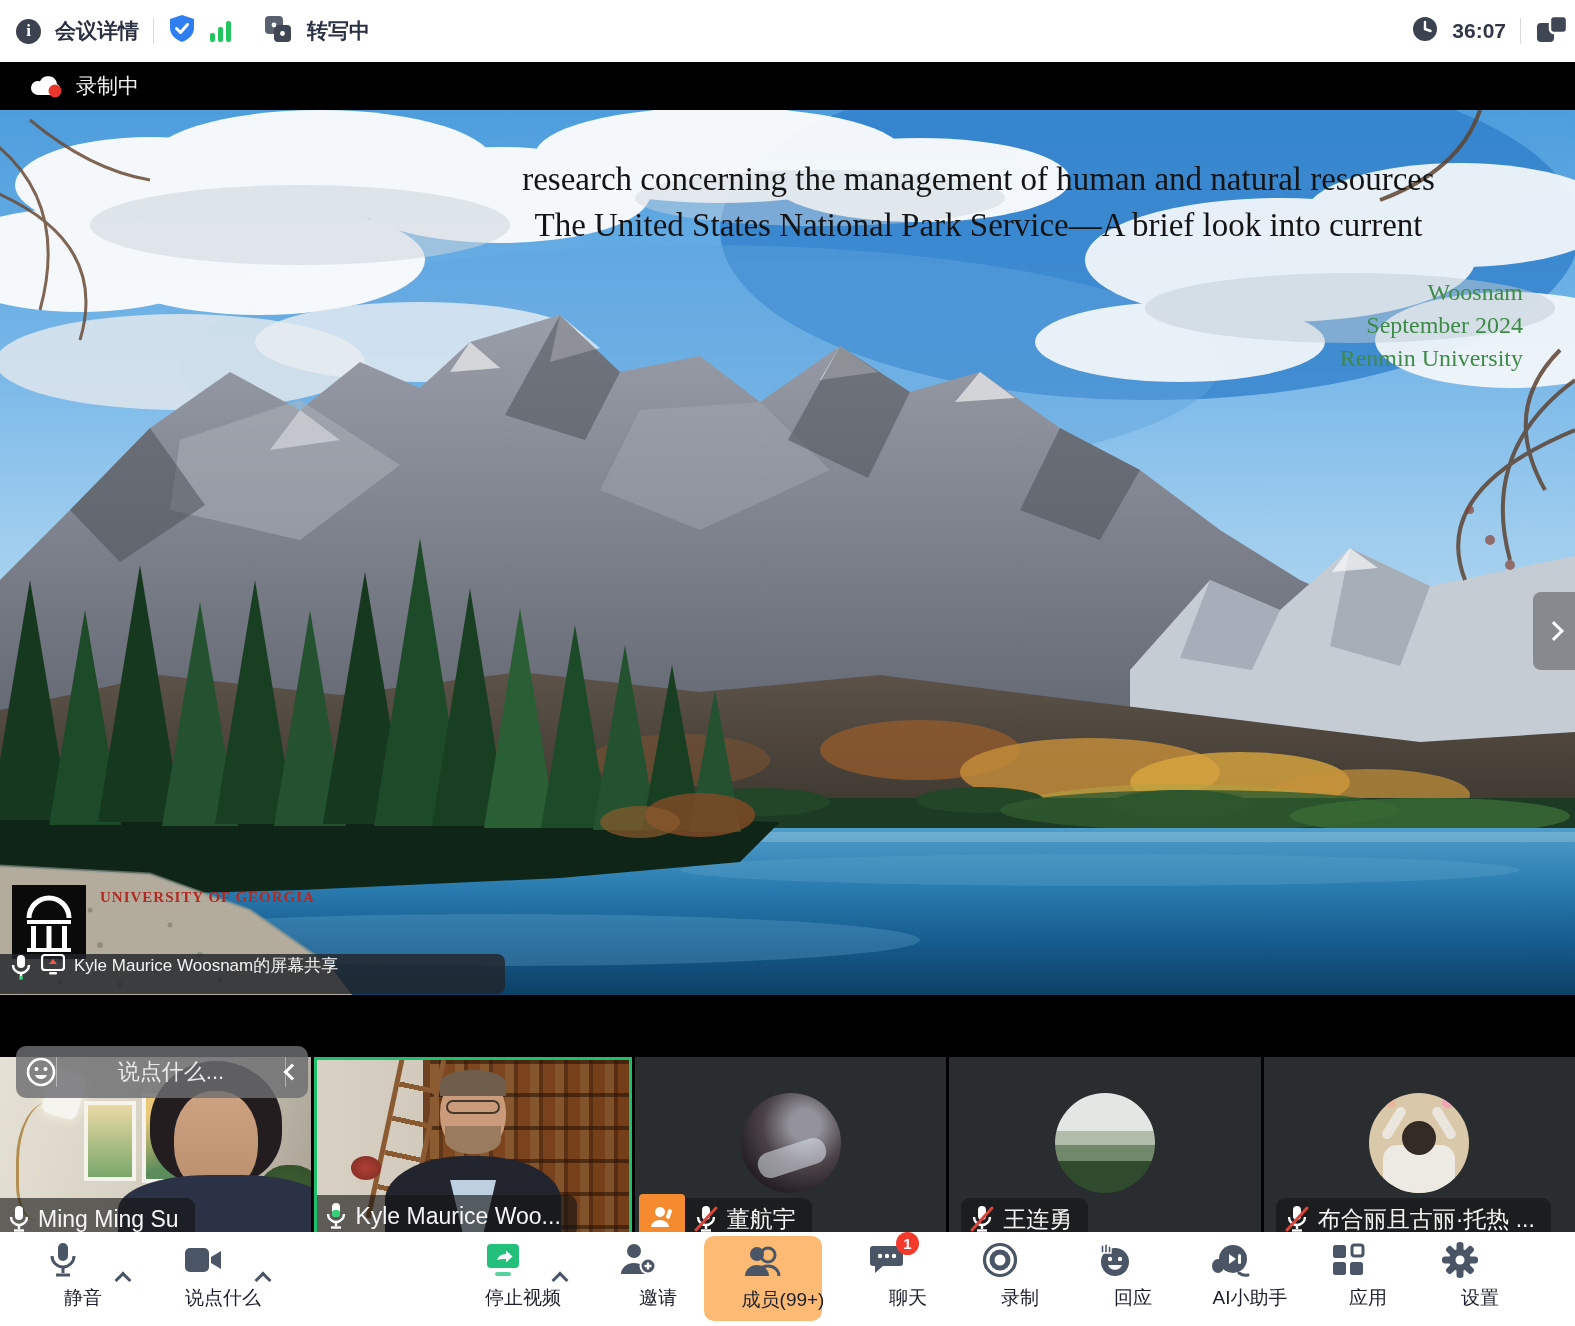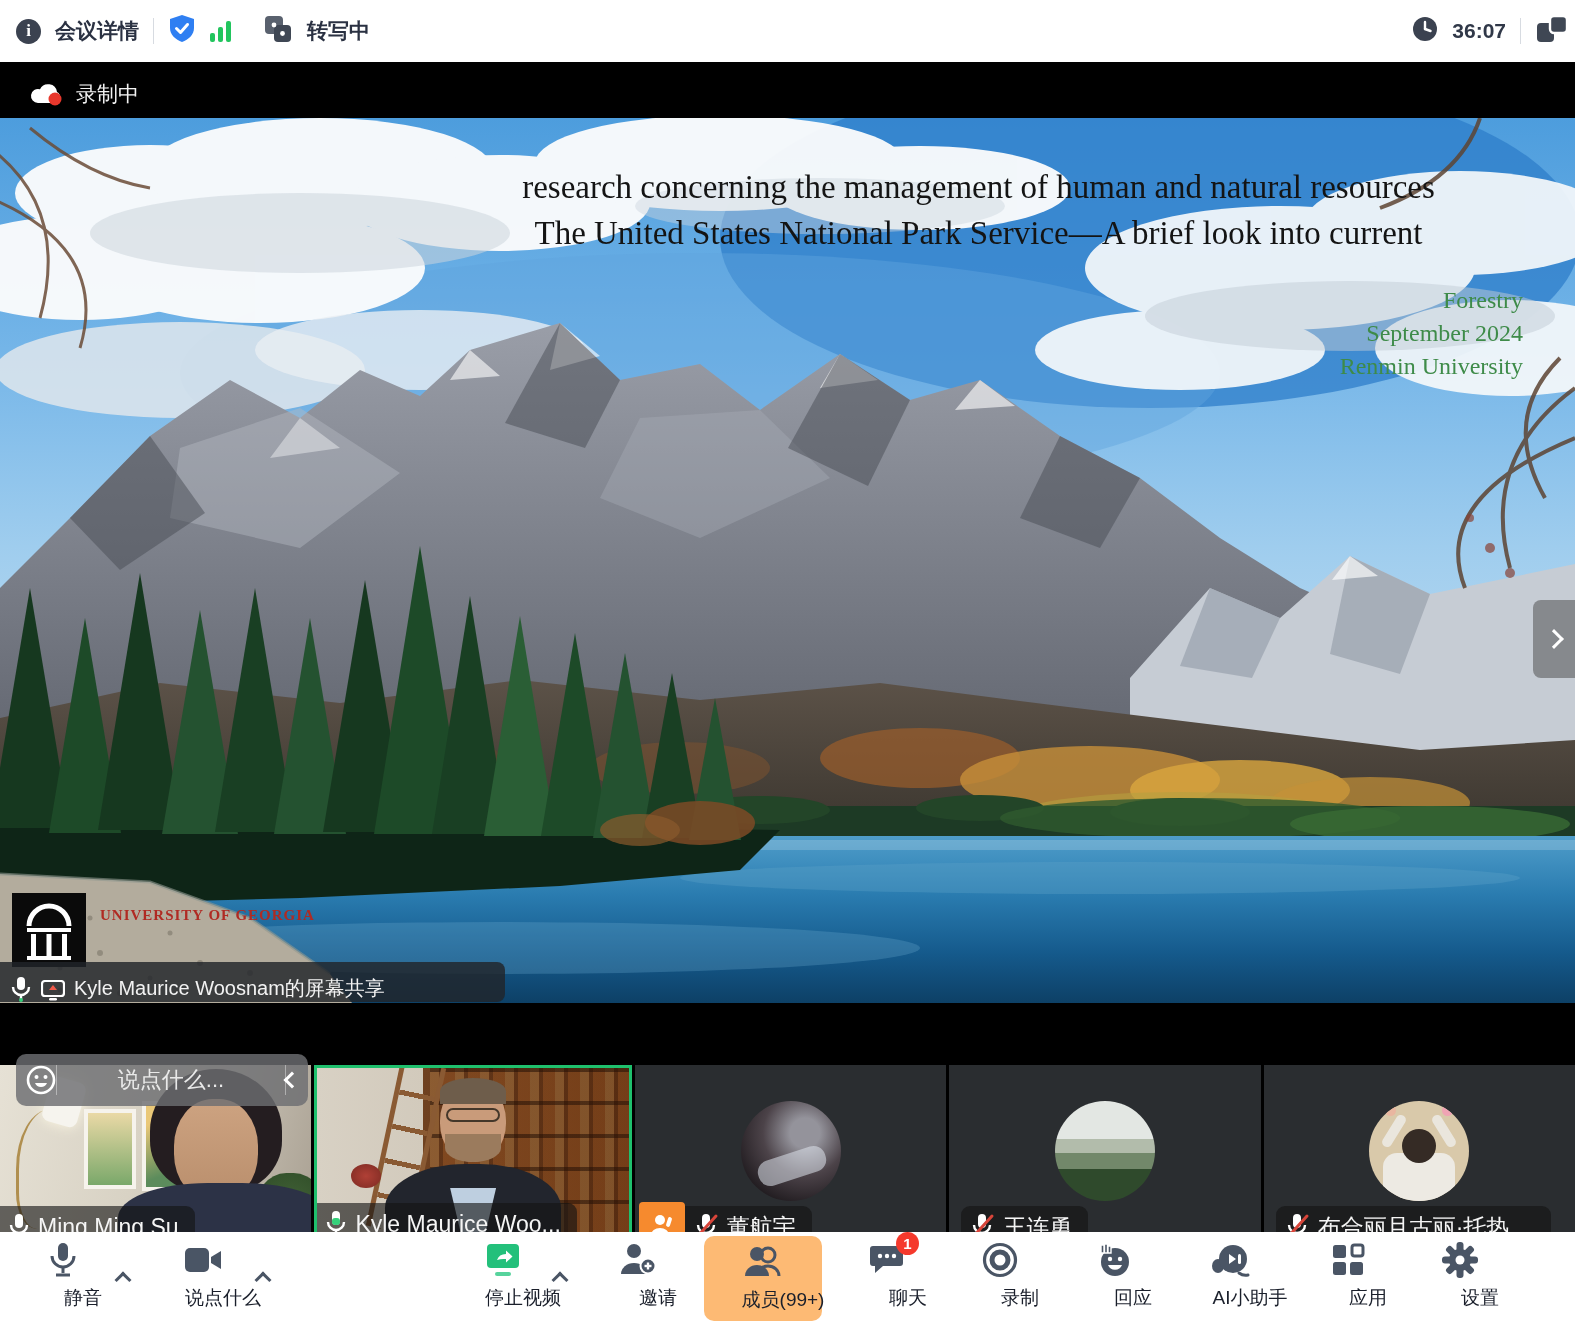--- a/index.html
+++ b/index.html
@@ -16,43 +16,43 @@
   .vdiv { width:1px; height:26px; background:#d7dbe1; }
   .info-circle { width:25px; height:25px; border-radius:50%; background:#3b4250; color:#fff;
                  font-family:"Liberation Serif",serif; font-weight:bold; font-size:17px;
                  display:flex; align-items:center; justify-content:center; }
   .sigbars { display:flex; align-items:flex-end; gap:3px; height:22px; }
   .sigbars i { display:block; width:5px; border-radius:2px; background:#22c55e; }
   .sigbars i:nth-child(1){height:9px} .sigbars i:nth-child(2){height:15px} .sigbars i:nth-child(3){height:21px}
   .timer { font-size:21px; font-weight:600; color:#303848; }
 
   
-  .stage { position:absolute; top:52px; left:0; width:100%; height:880px; background:#000; }
+  .stage { position:absolute; top:44px; left:0; width:100%; height:880px; background:#000; }
   .recording { position:absolute; top:28px; left:28px; display:flex; align-items:center; gap:12px; z-index:5; }
   .recording span { color:#f2f2f2; font-size:21px; }
 
   
   .share { position:absolute; top:66px; left:0; width:1575px; height:885px; overflow:hidden; }
   .share svg.landscape { position:absolute; top:0; left:0; }
   .slide-title { position:absolute; top:46px; left:420px; right:38px; text-align:center;
                  font-family:"Liberation Serif", serif; font-size:33px; line-height:46px;
                  color:#141414; z-index:2; }
   .slide-credits { position:absolute; top:166px; right:52px; text-align:right;
                    font-family:"Liberation Serif", serif; font-size:24px; line-height:33px;
                    color:#3e8b49; z-index:2; }
   .warnell { position:absolute; left:12px; top:775px; display:flex; gap:14px; z-index:2; }
   .warnell-box { width:74px; height:74px; background:#0a0a0a; display:flex; align-items:center; justify-content:center; }
   .warnell-text { font-family:"Liberation Serif", serif; font-weight:bold; font-size:25px;
                   line-height:30px; color:#101010; padding-top:4px; }
   .warnell-sub { font-family:"Liberation Serif", serif; font-weight:bold; font-size:15px;
-                 letter-spacing:1px; color:#b02a23; margin-top:14px; }
+                 letter-spacing:1px; color:#b02a23; margin-top:4px; }
   .share-banner { position:absolute; left:0; top:844px; width:505px; height:40px;
                   background:rgba(33,37,41,.82); border-radius:0 8px 8px 0;
-                  display:flex; align-items:flex-end; gap:9px; padding-left:10px;
-                  color:#f2f2f2; font-size:20px; z-index:3; white-space:nowrap; }
+                  display:flex; align-items:flex-start; gap:9px; padding-left:10px;
+                  color:#f2f2f2; font-size:17px; z-index:3; white-space:nowrap; }
   .stage-next { position:absolute; right:0; top:548px; width:42px; height:78px;
                 background:rgba(70,70,70,.5); border-radius:8px 0 0 8px; z-index:6;
                 display:flex; align-items:center; justify-content:center; cursor:pointer; }
   .chev { display:block; width:14px; height:14px; border-top:3px solid #fff; border-right:3px solid #fff; }
   .chev.right { transform:rotate(45deg); }
   .chev.left  { transform:rotate(-135deg); width:12px; height:12px; }
 
   
   .chatbar { position:absolute; left:16px; top:1002px; width:292px; height:52px;
              background:rgba(108,110,113,.82); border-radius:10px; z-index:12;
@@ -355,21 +355,21 @@
             <circle cx="1470" cy="400" r="4"></circle>
         </g>
       </svg>
 
       <div class="slide-title">
         <div>research concerning the management of human and natural resources</div>
         <div>The United States National Park Service—A brief look into current</div>
       </div>
 
       <div class="slide-credits">
-        <div>Forestry</div>
+        <div>Woosnam</div>
         <div>September 2024</div>
         <div>Renmin University</div>
       </div>
 
       <div class="warnell">
         <div class="warnell-box">
           <svg width="56" height="60" viewBox="0 0 56 60">
               <path d="M8 26 a20 20 0 0 1 40 0" fill="none" stroke="#fff" stroke-width="5"></path>
               <rect x="6" y="28" width="44" height="4" fill="#fff"></rect>
               <rect x="10" y="34" width="5" height="22" fill="#fff"></rect>

